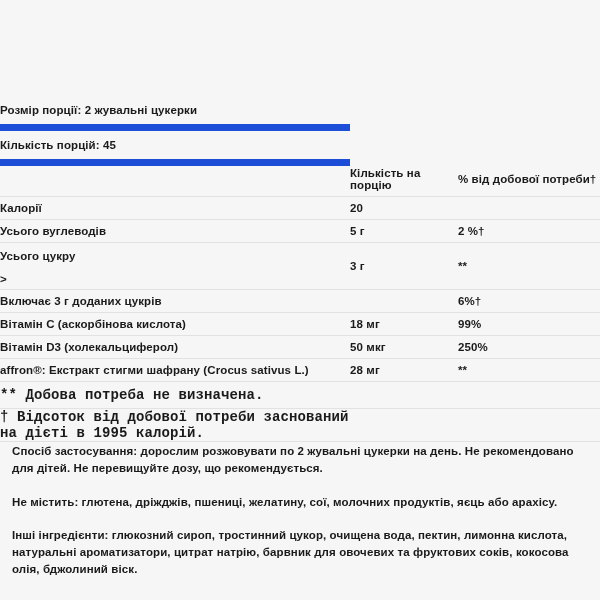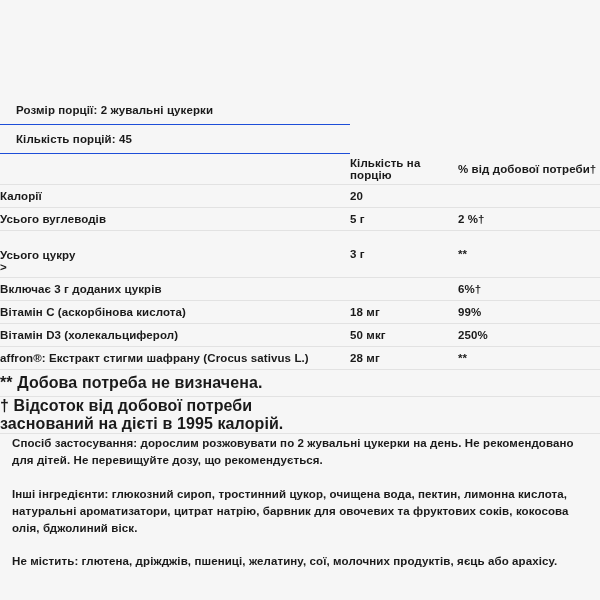--- a/index.html
+++ b/index.html
@@ -38,22 +38,21 @@
     letter-spacing: 0.1px;
   }
 
   
   col.c-label  { width: 350px; }
   col.c-amount { width: 108px; }
   col.c-dv     { width: 142px; }
 
   
   tr.short-rule td.cell-label {
-    border-bottom: 1px solid #1d4ed8;
-    padding-left: 16px;
+    border-bottom: 7px solid #1d4ed8;
   }
   tr.short-rule td.cell-amount,
   tr.short-rule td.cell-dv {
     border-bottom: none;
   }
 
   
   tr.full-rule td {
     border-bottom: 1px solid #e2e2e2;
   }
@@ -64,30 +63,31 @@
 
   .r-serving td   { height: 28px; }
   .r-head td      { height: 30px; }
   .r-data td      { height: 22px; }
   .r-sugars td    { height: 46px; }
   .r-note td      { height: 26px; }
 
   .sugar-stack {
     display: flex;
     flex-direction: column;
-    justify-content: flex-end;
+    justify-content: space-between;
     height: 38px;
     padding-top: 3px;
     box-sizing: border-box;
   }
   .sugar-caret { font-weight: bold; }
 
   .footnote td {
     font-weight: bold;
-    font-size: 16px;
+    font-size: 14px;
+    font-family: Liberation Mono, monospace;
   }
 
   .body-text {
     padding: 0 14px 0 12px;
     font-size: 11.5px;
     font-weight: bold;
     line-height: 1.5;
     letter-spacing: 0.1px;
   }
   .para-directions { margin-top: 1px; }
@@ -183,17 +183,17 @@
         <td class="cell-label">† Відсоток від добової потреби заснований на дієті в 1995 калорій.</td>
         <td class="cell-amount"></td>
         <td class="cell-dv"></td>
       </tr>
 
     </tbody>
   </table>
 
   <p class="body-text para-directions">Спосіб застосування: дорослим розжовувати по 2 жувальні цукерки на день. Не рекомендовано для дітей. Не перевищуйте дозу, що рекомендується.</p>
 
+  <p class="body-text para-allergens">Не містить: глютена, дріжджів, пшениці, желатину, сої, молочних продуктів, яєць або арахісу.</p>
+
   <p class="body-text para-ingredients">Інші інгредієнти: глюкозний сироп, тростинний цукор, очищена вода, пектин, лимонна кислота, натуральні ароматизатори, цитрат натрію, барвник для овочевих та фруктових соків, кокосова олія, бджолиний віск.</p>
-
-  <p class="body-text para-allergens">Не містить: глютена, дріжджів, пшениці, желатину, сої, молочних продуктів, яєць або арахісу.</p>
 
 </div>
 
 </body></html>

